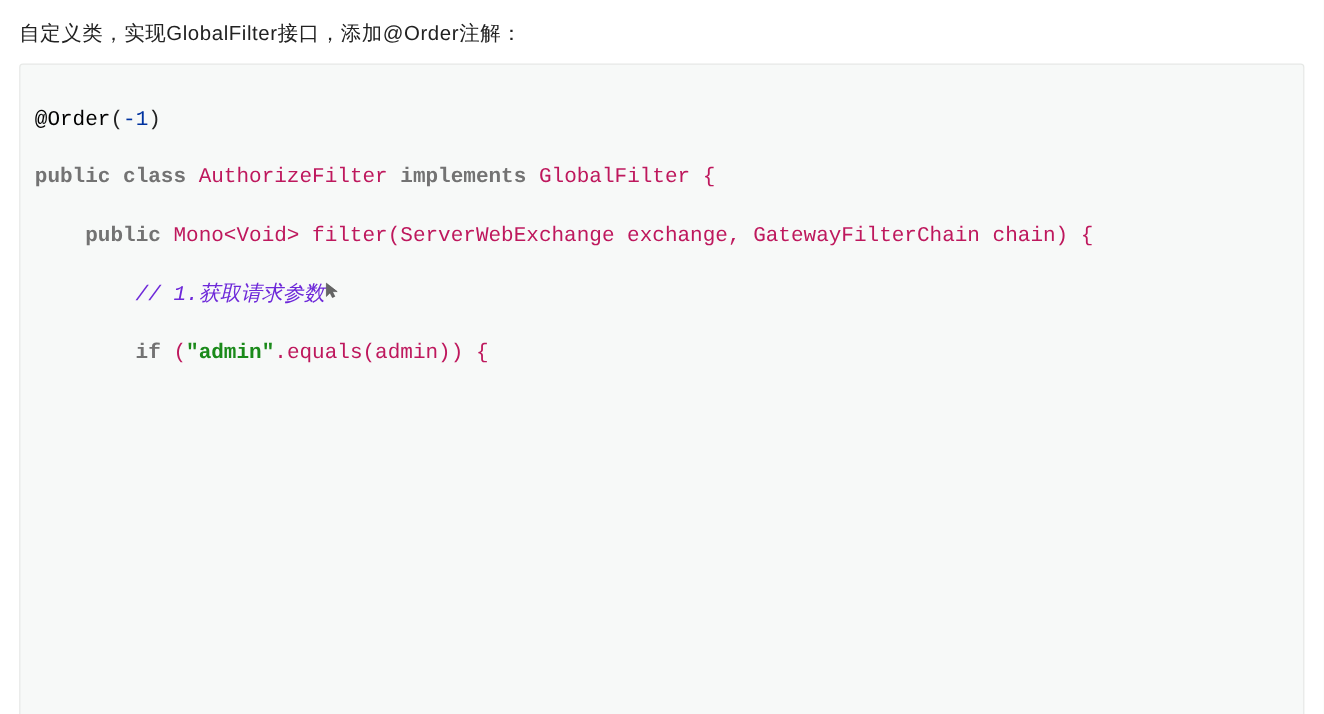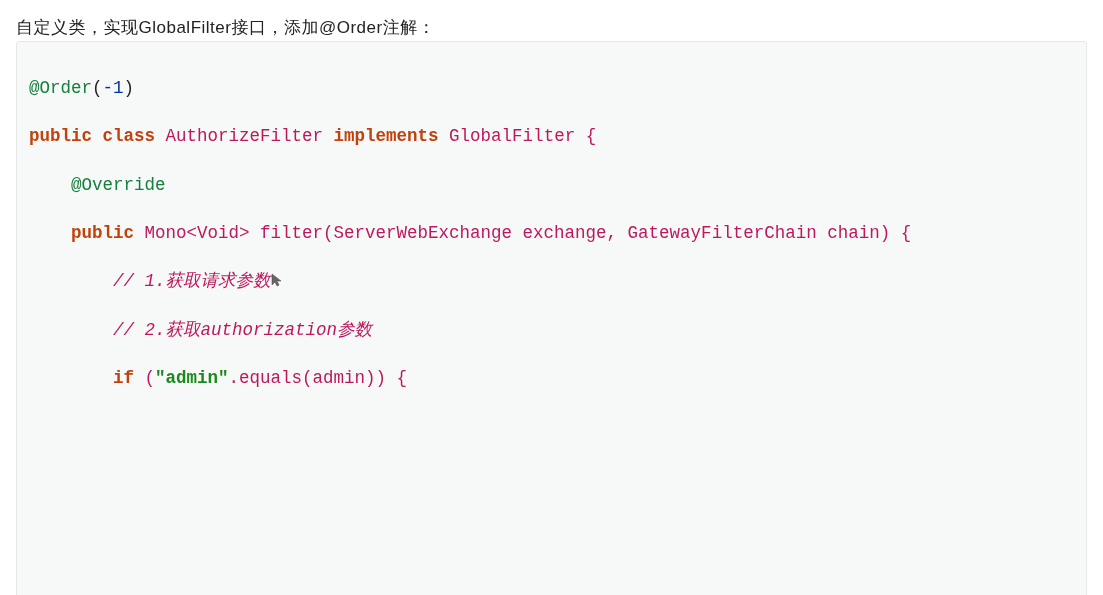--- a/index.html
+++ b/index.html
@@ -11,64 +11,62 @@
       font-family: -apple-system, BlinkMacSystemFont, "Segoe UI", "PingFang SC", "Microsoft YaHei", sans-serif;
       background: #ffffff;
       padding: 16px;
       width: 1103px;
       font-size: 16px;
       color: #333;
     }
     .description {
       font-size: 17px;
       color: #222;
-      margin-bottom: 2px;
+      margin-bottom: 14px;
       letter-spacing: 0.5px;
     }
     .code-block {
       background: #f7f9f8;
       border: 1px solid #e6e8e6;
       border-radius: 3px;
       padding: 10px 12px 8px 12px;
       font-family: "Consolas", "Monaco", "Courier New", monospace;
       font-size: 17.5px;
       line-height: 1.38;
       white-space: pre;
       overflow: hidden;
       position: relative;
     }
     .code-line {
       display: block;
     }
-    .annotation { color: #15803d; }
-    .keyword { color: #c2410c; font-weight: 600; }
+    .annotation { color: #000000; }
+    .keyword { color: #737373; font-weight: 600; }
     .plain { color: #be185d; }
-    .comment { color: #be185d; font-style: italic; }
+    .comment { color: #6d28d9; font-style: italic; }
     .string { color: #1a8a1a; font-weight: 600; }
     .paren { color: #222; }
     .number { color: #0033a0; }
     .cursor-icon {
       display: inline-block;
       vertical-align: middle;
     }
   </style>
 </head>
 <body>
 
 <div class="description">自定义类，实现GlobalFilter接口，添加@Order注解：</div>
 
 <div class="code-block">
 <span class="code-line"><span class="annotation">@Order</span><span class="paren">(</span><span class="number">-1</span><span class="paren">)</span></span>
 <span class="code-line"><span class="keyword">public</span> <span class="keyword">class</span><span class="plain"> AuthorizeFilter </span><span class="keyword">implements</span><span class="plain"> GlobalFilter {</span></span>
-<span class="code-line"><span>    </span><span class="annotation">@Override</span></span>
 <span class="code-line"><span>    </span><span class="keyword">public</span><span class="plain"> Mono&lt;Void&gt; filter(ServerWebExchange exchange, GatewayFilterChain chain) {</span></span>
 <span class="code-line"><span>        </span><span class="comment">// 1.获取请求参数</span><span class="cursor-icon"><svg width="12" height="14" viewBox="0 0 12 14">
           <path d="M1 1 L1 12 L4 9 L6 13 L8 12 L6 8 L10 8 Z" fill="#666" stroke="#444" stroke-width="0.5"></path>
         </svg></span></span>
-<span class="code-line"><span>        </span><span class="comment">// 2.获取authorization参数</span></span>
 <span class="code-line"><span>        </span><span class="keyword">if</span><span class="plain"> (</span><span class="string">"admin"</span><span class="plain">.equals(admin)) {</span></span>
 
 
 
 
 
 
 
 
 

